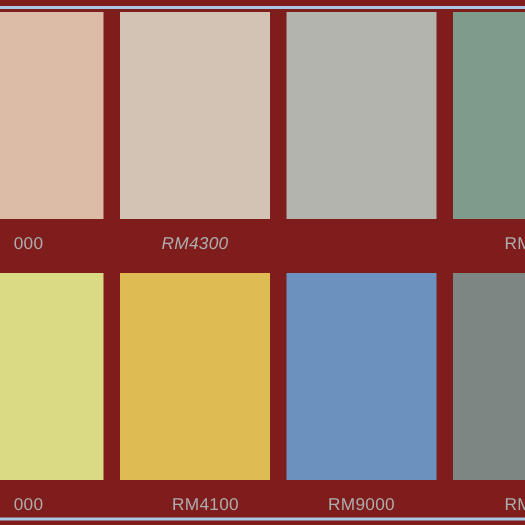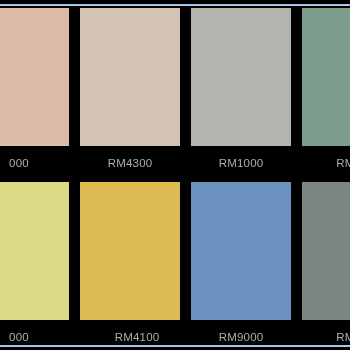--- a/index.html
+++ b/index.html
@@ -70,41 +70,40 @@
     line-height: 13px;
     color: #adadad;
     letter-spacing: 0.2px;
     white-space: nowrap;
     text-align: center;
   }
 </style>
 </head>
 <body>
 
-<div id="palette-page" style="background: #000000; padding-left: 40px;">
+<div id="palette-page" style="background: #7f1d1d; padding-left: 40px;">
 
   <div class="edge-rule top" style="background: rgb(169, 200, 232);"></div>
 
   <div class="swatch-grid">
 
     <div class="swatch-row">
 
       <div class="swatch-cell">
         <span class="swatch-chip" style="background-color: rgb(220, 188, 166);"></span>
         <span class="swatch-label" style="color: rgb(173, 173, 173);">000</span>
       </div>
 
       <div class="swatch-cell">
         <span class="swatch-chip" style="background-color: rgb(211, 195, 181);"></span>
-        <span class="swatch-label" style="color: rgb(173, 173, 173);">RM4300</span>
+        <span class="swatch-label" style="color: rgb(173, 173, 173); font-style: italic;">RM4300</span>
       </div>
 
       <div class="swatch-cell">
         <span class="swatch-chip" style="background-color: rgb(179, 180, 174);"></span>
-        <span class="swatch-label" style="color: rgb(173, 173, 173);">RM1000</span>
       </div>
 
       <div class="swatch-cell">
         <span class="swatch-chip" style="background-color: rgb(126, 156, 139);"></span>
         <span class="swatch-label" style="color: rgb(173, 173, 173);">RM37</span>
       </div>
 
     </div>
 
     <div class="swatch-row">

